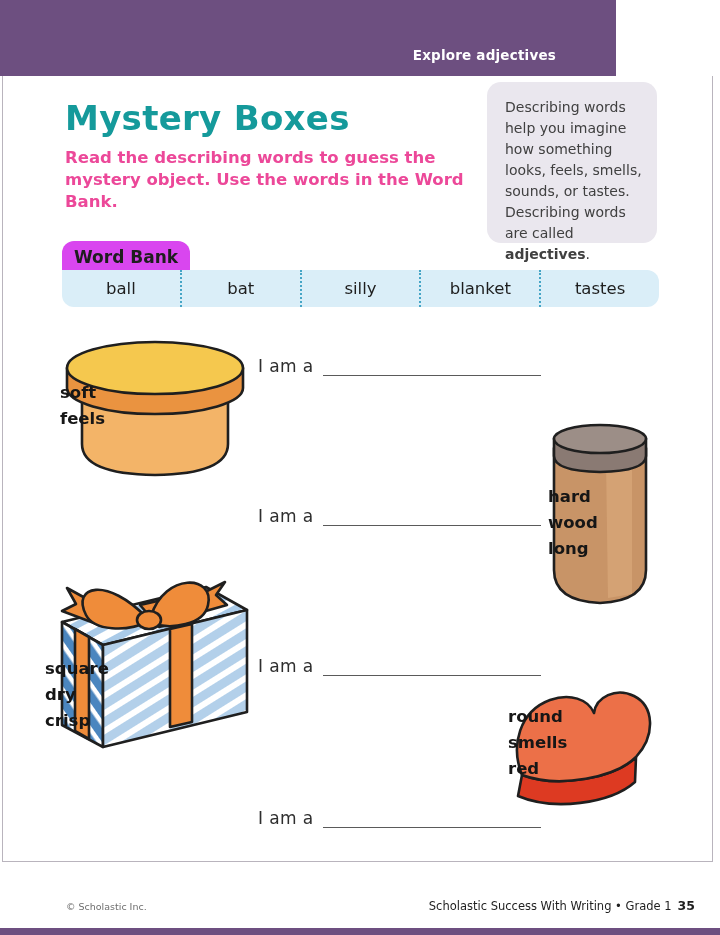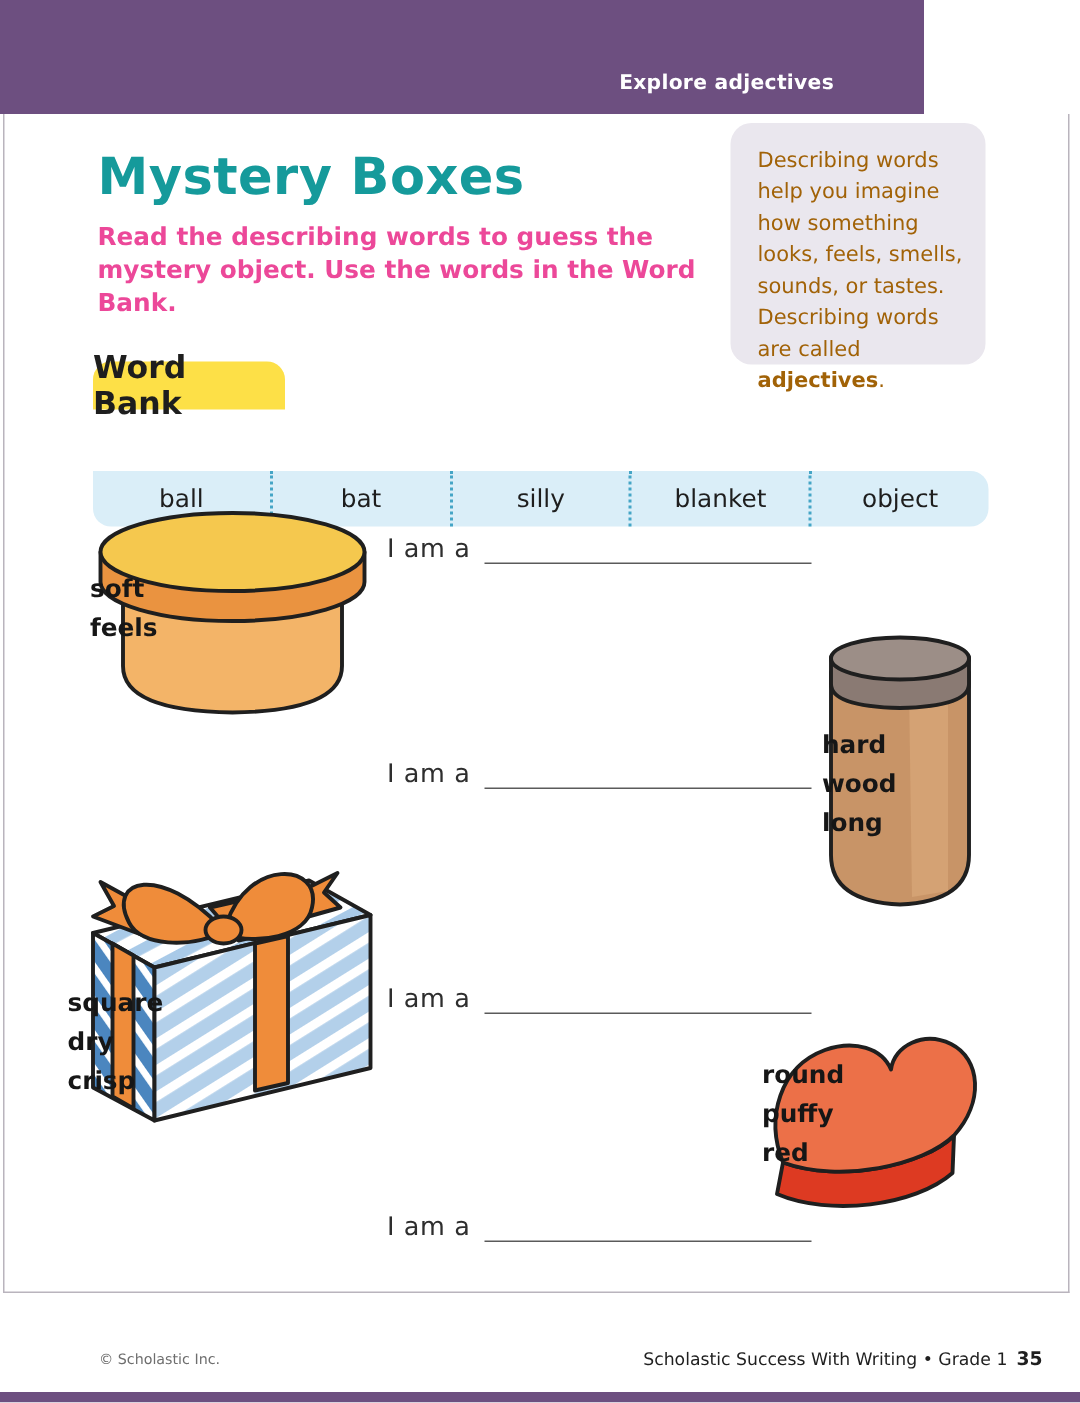--- a/index.html
+++ b/index.html
@@ -12,28 +12,28 @@
   .top-bar{position:absolute;left:0;top:0;width:616px;height:76px;background:#6d4f80;}
   .top-bar-label{position:absolute;right:60px;top:47px;color:#ffffff;font-size:13.5px;font-weight:700;letter-spacing:.2px;}
   .bottom-bar{position:absolute;left:0;bottom:0;width:720px;height:7px;background:#6d4f80;}
   .page-frame{position:absolute;left:2px;top:76px;width:709px;height:785px;
     border-left:1px solid #b9b4bd;border-right:1px solid #b9b4bd;border-bottom:1px solid #b9b4bd;pointer-events:none;}
   
   .page-title{position:absolute;left:65px;top:98px;font-size:34px;font-weight:700;color:#159a9b;letter-spacing:.3px;}
   .instructions{position:absolute;left:65px;top:147px;width:440px;font-size:16.5px;font-weight:700;line-height:1.32;color:#ec4899;}
   
   .callout{position:absolute;left:487px;top:82px;width:170px;height:161px;background:#eae7ee;border-radius:14px;
-    padding:15px 15px 0 18px;box-sizing:border-box;font-size:14px;line-height:1.5;color:#a16207;}
+    padding:15px 15px 0 18px;box-sizing:border-box;font-size:14px;line-height:1.5;color:#404040;}
   .callout b{font-weight:700;}
   
   .wordbank{position:absolute;left:62px;top:241px;width:597px;}
-  .wb-tab{position:absolute;left:0;top:0;width:128px;height:32px;background:#fde047;border-radius:12px 12px 0 0;
-    display:flex;align-items:center;justify-content:center;font-size:21px;font-weight:700;color:#1e1e1e;}
+  .wb-tab{position:absolute;left:0;top:0;width:128px;height:32px;background:#d946ef;border-radius:12px 12px 0 0;
+    display:flex;align-items:center;justify-content:center;font-size:17px;font-weight:700;color:#1e1e1e;}
   .wb-bar{position:absolute;left:0;top:29px;width:597px;height:37px;background:#daeef8;border-radius:0 12px 12px 12px;
-    display:flex;align-items:stretch;margin-top:44px;}
+    display:flex;align-items:stretch;}
   .wb-cell{flex:1;display:flex;align-items:center;justify-content:center;font-size:16.5px;color:#1e1e1e;}
   .wb-cell + .wb-cell{border-left:2px dotted #45a5c6;}
   
   .object{position:absolute;}
   .object svg{display:block;}
   .labels{position:absolute;left:0;width:100%;text-align:left;}
   .labels div{font-size:16.5px;font-weight:700;color:#161616;line-height:26px;}
   .obj-roundbox{left:60px;top:336px;width:190px;height:142px;}
   .obj-roundbox .labels{top:44px;}
   .obj-cylinder{left:548px;top:418px;width:104px;height:190px;}
@@ -66,21 +66,21 @@
 
 <div class="callout"><span>Describing words help you imagine how something looks, feels, smells, sounds, or tastes. Describing words are called </span><b>adjectives</b><span>.</span></div>
 
 <div class="wordbank">
   <div class="wb-tab">Word Bank</div>
   <div class="wb-bar">
     <div class="wb-cell">ball</div>
     <div class="wb-cell">bat</div>
     <div class="wb-cell">silly</div>
     <div class="wb-cell">blanket</div>
-    <div class="wb-cell">object</div>
+    <div class="wb-cell">tastes</div>
   </div>
 </div>
 
 <div class="object obj-roundbox">
   <svg width="190" height="142" viewBox="0 0 190 142" fill="none">
     <g stroke="#1f1f1f" stroke-width="2.6" stroke-linejoin="round">
       <path d="M22,62 L22,108 Q22,138 95,139 Q168,138 168,108 L168,62 Z" fill="#f3b468"></path>
       <path d="M7,32 L7,52 A88,26 0 0 0 183,52 L183,32 Z" fill="#ea9340"></path>
       <ellipse cx="95" cy="32" rx="88" ry="26" fill="#f5c84e"></ellipse>
     </g>
@@ -144,21 +144,21 @@
 
 <div class="object obj-heart">
   <svg width="150" height="135" viewBox="0 0 150 135" fill="none">
     <g stroke="#1f1f1f" stroke-width="2.6" stroke-linejoin="round">
       <path d="M14,92 L10,113 C45,128 102,121 127,99 L128,74 C108,94 52,106 14,92 Z" fill="#dd3a22"></path>
       <path d="M14,92 C2,62 12,28 42,17 C62,10 80,16 86,30 C88,14 108,4 126,13 C146,23 148,52 128,74 C108,94 52,106 14,92 Z" fill="#ec7048"></path>
     </g>
   </svg>
   <div class="labels">
     <div>round</div>
-    <div>puffy</div>
+    <div>smells</div>
     <div>red</div>
   </div>
 </div>
 
 <div class="prompt-row row-1">
   <span class="prompt-text">I am a</span>
   <span class="answer-line"></span>
 </div>
 <div class="prompt-row row-2">
   <span class="prompt-text">I am a</span>

